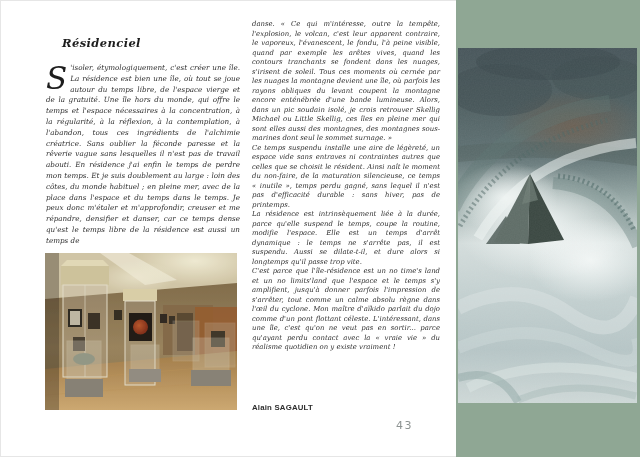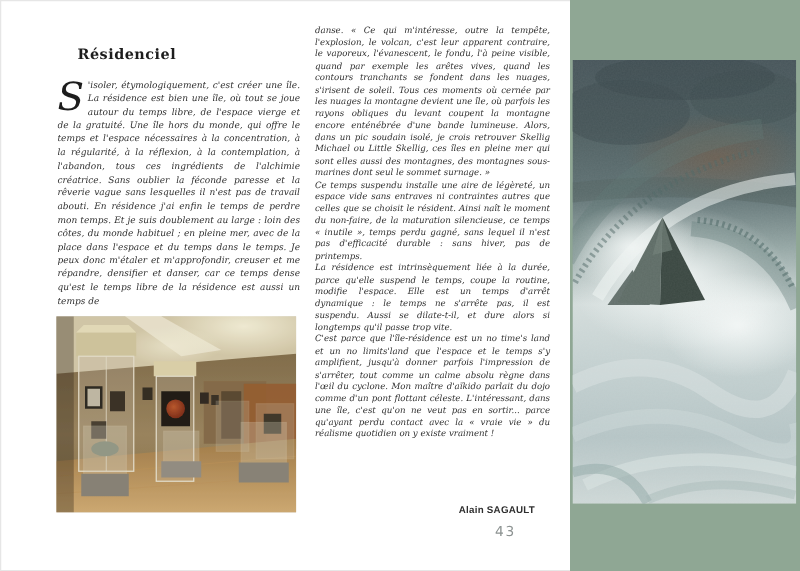--- a/index.html
+++ b/index.html
@@ -4,42 +4,42 @@
 <style>
   html,body{margin:0;padding:0;background:#ffffff;}
   .page{
     position:relative;width:640px;height:457px;background:#ffffff;overflow:hidden;
     font-family:"DejaVu Serif","Liberation Serif",serif;
     box-shadow:inset 0 0 0 1px #e6e6e6;
   }
   
   .left-col{position:absolute;left:46px;top:36px;width:194px;}
   .title{
-    font-size:11.5px;font-weight:bold;color:#1d1d1d;
+    font-style:italic;font-size:11.5px;font-weight:bold;color:#1d1d1d;
     margin:0 0 0 16px;letter-spacing:.4px;
   }
   .body-text{
     font-style:italic;font-size:7.2px;line-height:10.8px;color:#2f2f2f;
     text-align:justify;margin:13px 0 0 0;max-height:186px;overflow:hidden;
   }
   .dropcap{
     float:left;font-style:italic;font-size:31px;line-height:26px;
     padding:2px 3px 0 0;color:#1d1d1d;font-family:"DejaVu Serif",serif;
   }
   
   .photo{position:absolute;left:45px;top:253px;width:192px;height:157px;}
   .photo svg{display:block;width:100%;height:100%;}
   
   .right-col{position:absolute;left:252px;top:20px;width:188px;}
   .right-col p{
     font-style:italic;font-size:6.9px;line-height:9.5px;color:#2f2f2f;
     text-align:justify;margin:0;
   }
   .author{
-    position:absolute;left:252px;top:403px;width:188px;text-align:right;
+    position:absolute;left:252px;top:403px;width:188px;
     padding-right:0;box-sizing:border-box;
     font-family:"Liberation Sans","DejaVu Sans",sans-serif;
     font-size:7.8px;font-weight:bold;color:#2e2e2e;letter-spacing:.2px;
   }
   .author span{margin-right:12px;}
   .page-number{
     position:absolute;left:252px;top:419px;width:188px;text-align:right;
     box-sizing:border-box;
     font-family:"DejaVu Sans","Liberation Sans",sans-serif;
     font-size:11px;color:#8d9392;letter-spacing:1.5px;

